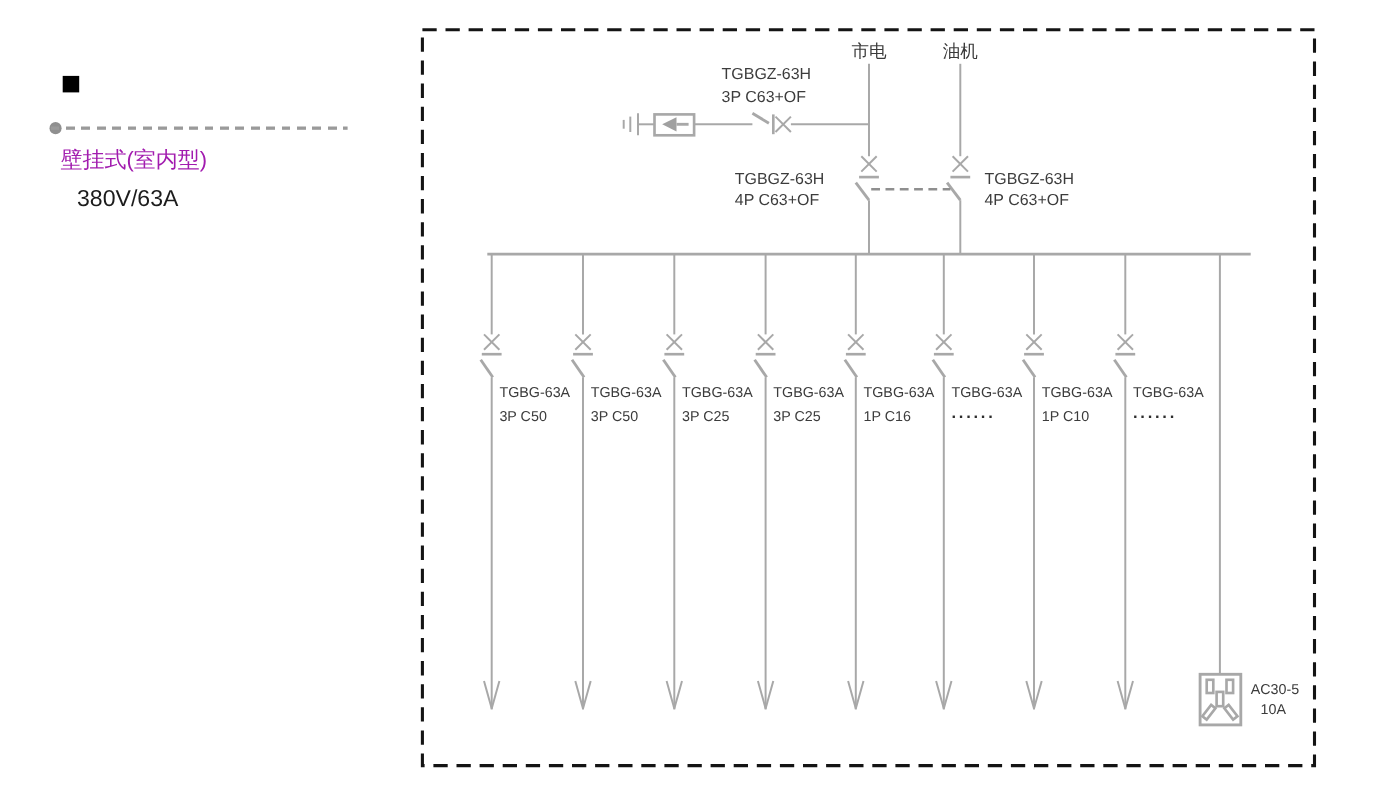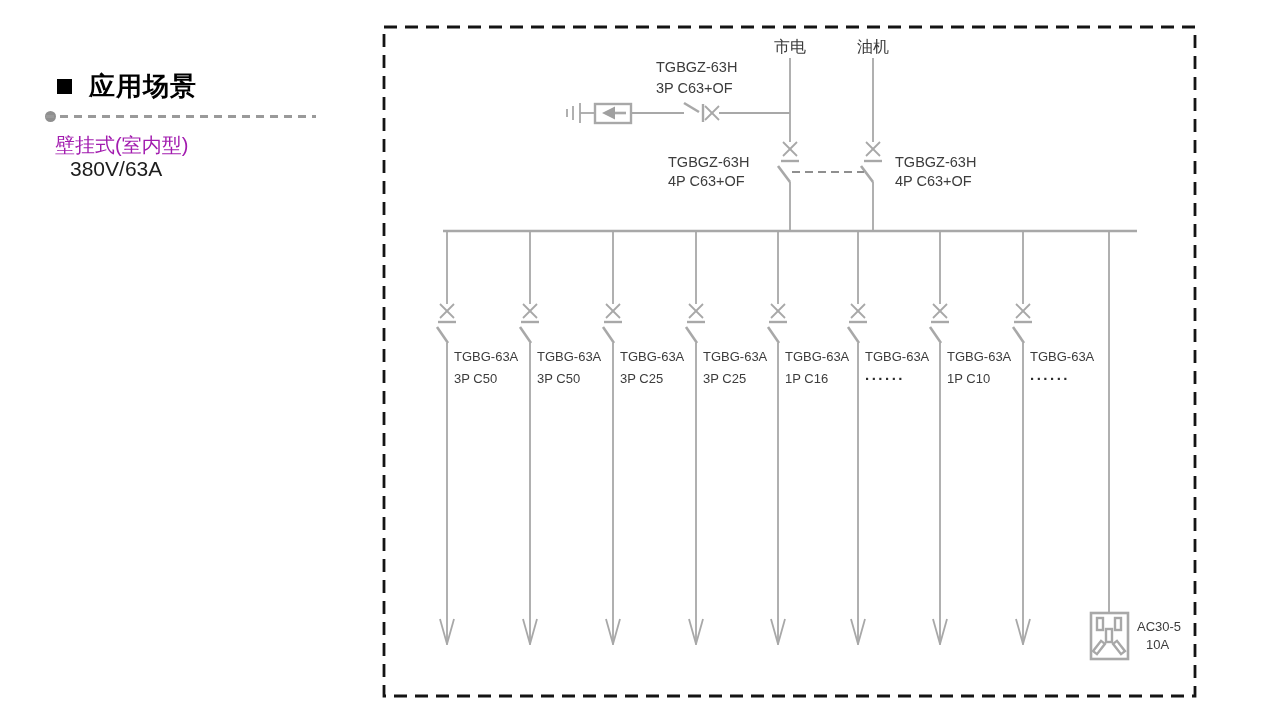--- a/index.html
+++ b/index.html
@@ -7,21 +7,21 @@
          font-family:"Liberation Sans","DejaVu Sans",sans-serif;}
 
   
   .title-row{position:absolute;left:57px;top:69px;display:flex;align-items:center;gap:17px;}
   .title-square{width:15px;height:15px;background:#000;}
   .page-title{font-size:26px;font-weight:bold;color:#000;letter-spacing:1px;}
   .leader{position:absolute;left:46px;top:115px;width:270px;height:3px;
           background:repeating-linear-gradient(90deg,#9a9a9a 0 8px,transparent 8px 14px);}
   .leader-dot{position:absolute;left:45px;top:111px;width:11px;height:11px;border-radius:50%;background:#8f8f8f;}
   .subtitle{position:absolute;left:55px;top:132px;font-size:20px;color:#a21caf;}
-  .rating{position:absolute;left:70px;top:157px;font-size:21px;color:#1c1c1c;}
+  .rating{position:absolute;left:70px;top:169px;font-size:21px;color:#1c1c1c;}
 
   
   .w   {stroke:#a8a8a8;stroke-width:1.8;fill:none;}
   .w2  {stroke:#a8a8a8;stroke-width:2.4;fill:none;}
   .w25 {stroke:#a8a8a8;stroke-width:2.6;fill:none;}
   .bus {stroke:#a8a8a8;stroke-width:2.6;fill:none;}
   .dash{stroke:#8f8f8f;stroke-width:2.2;fill:none;stroke-dasharray:8 5;}
   .border{stroke:#141414;stroke-width:2.8;fill:none;stroke-dasharray:13 8;}
   .spdfill{fill:#a0a0a0;stroke:none;}
 
@@ -33,21 +33,20 @@
   .dots{font-size:15px;font-weight:bold;letter-spacing:2.5px;fill:#2d2d2d;}
 </style>
 </head>
 <body>
 
 <div id="stage">
 
   
   <div class="title-row">
     <div class="title-square"></div>
-    <div class="page-title">应用场景</div>
   </div>
   <div class="leader-dot"></div>
   <div class="leader"></div>
   <div class="subtitle">壁挂式(室内型)</div>
   <div class="rating">380V/63A</div>
 
   
   <svg width="1269" height="721" viewBox="0 0 1269 721">
     <defs>
 

